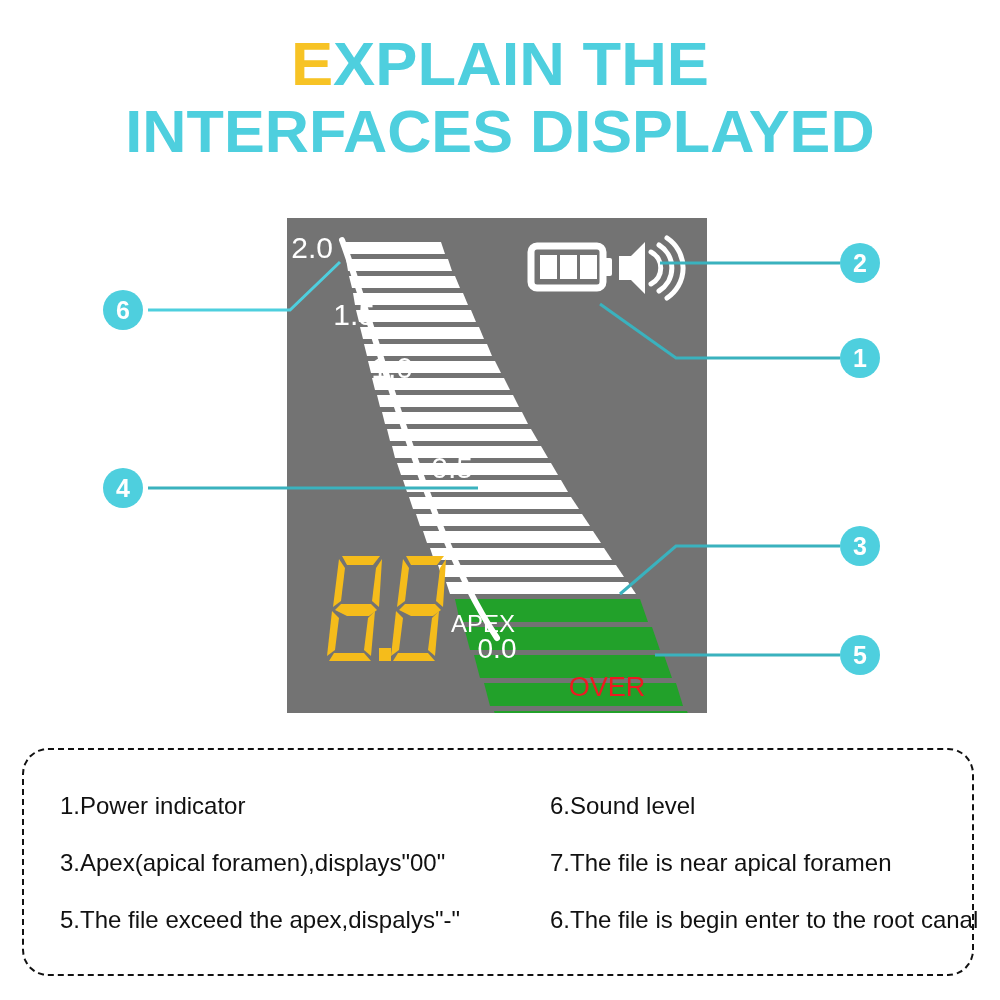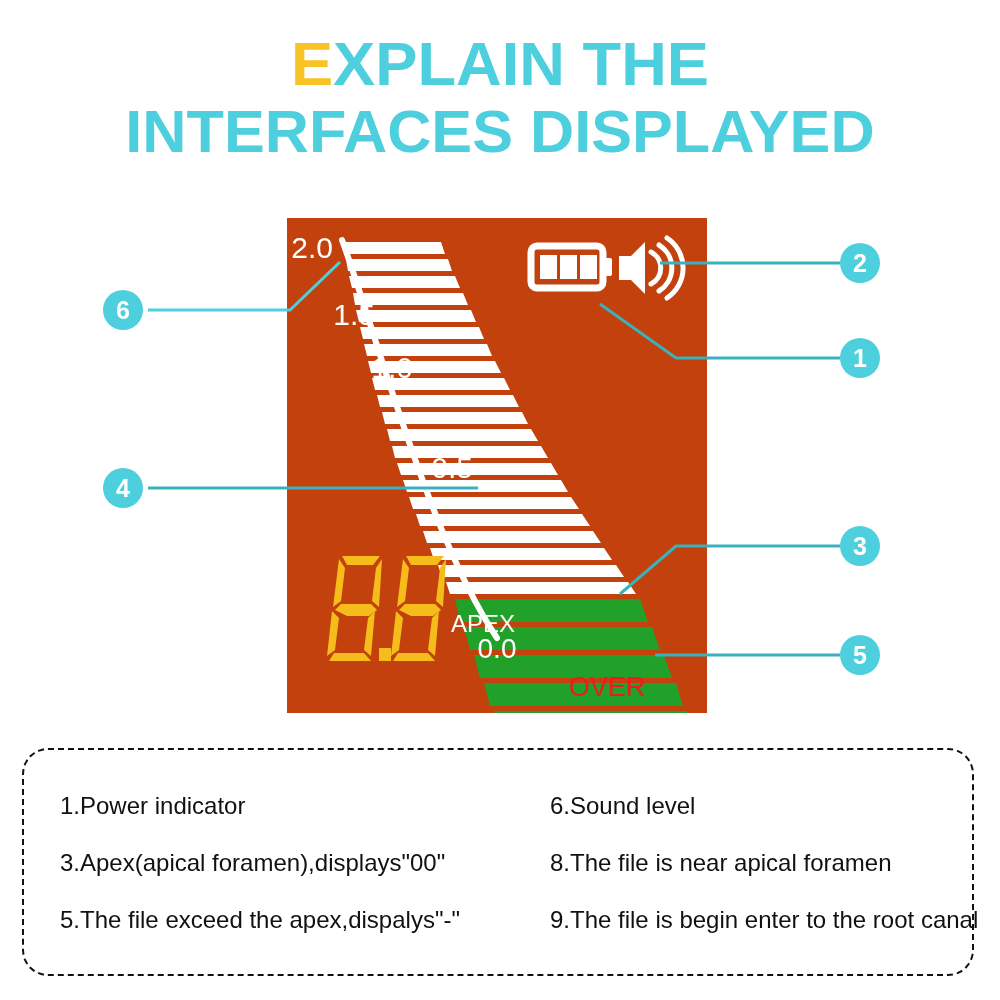--- a/index.html
+++ b/index.html
@@ -24,21 +24,21 @@
     color:#4ECFDE;
     transform:scaleX(1.02);
   }
   .title .l1{display:block;}
   .title .l2{display:block;margin-top:8px;font-size:60px;}
   .title .hl{color:#F7C325;}
 
   
   .screen{
     position:absolute;left:287px;top:218px;width:420px;height:495px;
-    background:#c2410c;
+    background:#737373;
     overflow:hidden;
   }
   .screen-svg{position:absolute;left:0;top:0;}
 
   
   .callouts{position:absolute;left:0;top:0;width:1000px;height:1000px;pointer-events:none;}
   .cbubble{
     position:absolute;width:40px;height:40px;border-radius:50%;
     background:#4ECFDE;color:#ffffff;
     font-family:"Liberation Sans", sans-serif;
@@ -188,19 +188,19 @@
   <div class="cbubble" style="left:840px;top:243px;">2</div>
   <div class="cbubble" style="left:840px;top:338px;">1</div>
   <div class="cbubble" style="left:840px;top:526px;">3</div>
   <div class="cbubble" style="left:840px;top:635px;">5</div>
 
   <div class="legend">
     <div class="legend-grid">
       <div class="legend-item">1.Power indicator</div>
       <div class="legend-item col2">6.Sound level</div>
       <div class="legend-item">3.Apex(apical foramen),displays"00"</div>
-      <div class="legend-item col2">8.The file is near apical foramen</div>
+      <div class="legend-item col2">7.The file is near apical foramen</div>
       <div class="legend-item">5.The file exceed the apex,dispalys"-"</div>
-      <div class="legend-item col2">9.The file is begin enter to the root canal</div>
+      <div class="legend-item col2">6.The file is begin enter to the root canal</div>
     </div>
   </div>
 
 </div>
 
 </body></html>

